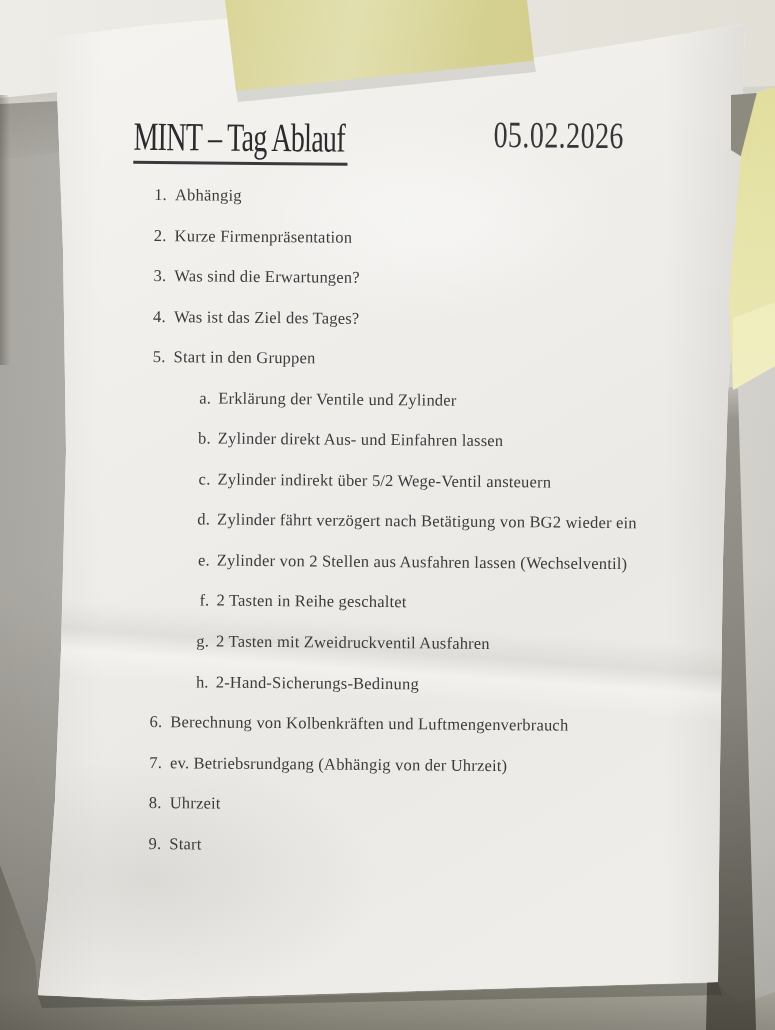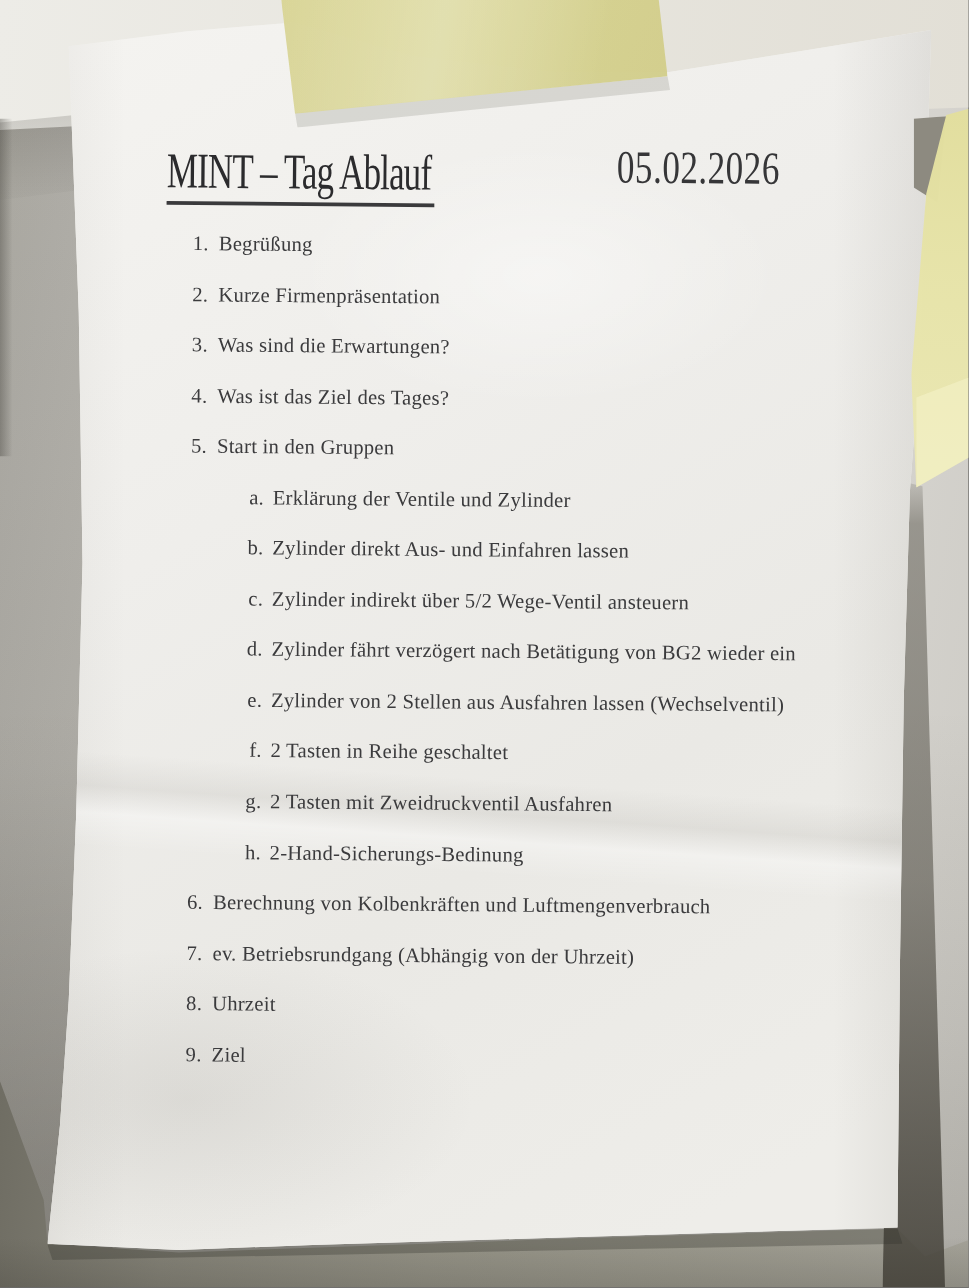--- a/index.html
+++ b/index.html
@@ -100,21 +100,21 @@
   <div class="paper-bottom-shadow"></div>
 
   <div class="paper"></div>
 
   <div class="doc-text">
     <div class="title">MINT – Tag Ablauf</div>
     <div class="date">05.02.2026</div>
     <div class="rows">
       <div class="row">
           <span class="m">1.</span>
-          <span>Begrüßung</span>
+          <span>Abhängig</span>
         </div>
       <div class="row">
           <span class="m">2.</span>
           <span>Kurze Firmenpräsentation</span>
         </div>
       <div class="row">
           <span class="m">3.</span>
           <span>Was sind die Erwartungen?</span>
         </div>
       <div class="row">
@@ -164,21 +164,21 @@
       <div class="row">
           <span class="m">7.</span>
           <span>ev. Betriebsrundgang (Abhängig von der Uhrzeit)</span>
         </div>
       <div class="row">
           <span class="m">8.</span>
           <span>Uhrzeit</span>
         </div>
       <div class="row">
           <span class="m">9.</span>
-          <span>Ziel</span>
+          <span>Start</span>
         </div>
     </div>
   </div>
 
   <div class="tape-top-shadow"></div>
   <div class="tape-top"></div>
   <div class="tape-right-back"></div>
   <div class="tape-right"></div>
   <div class="tape-right-light"></div>
 </div>

